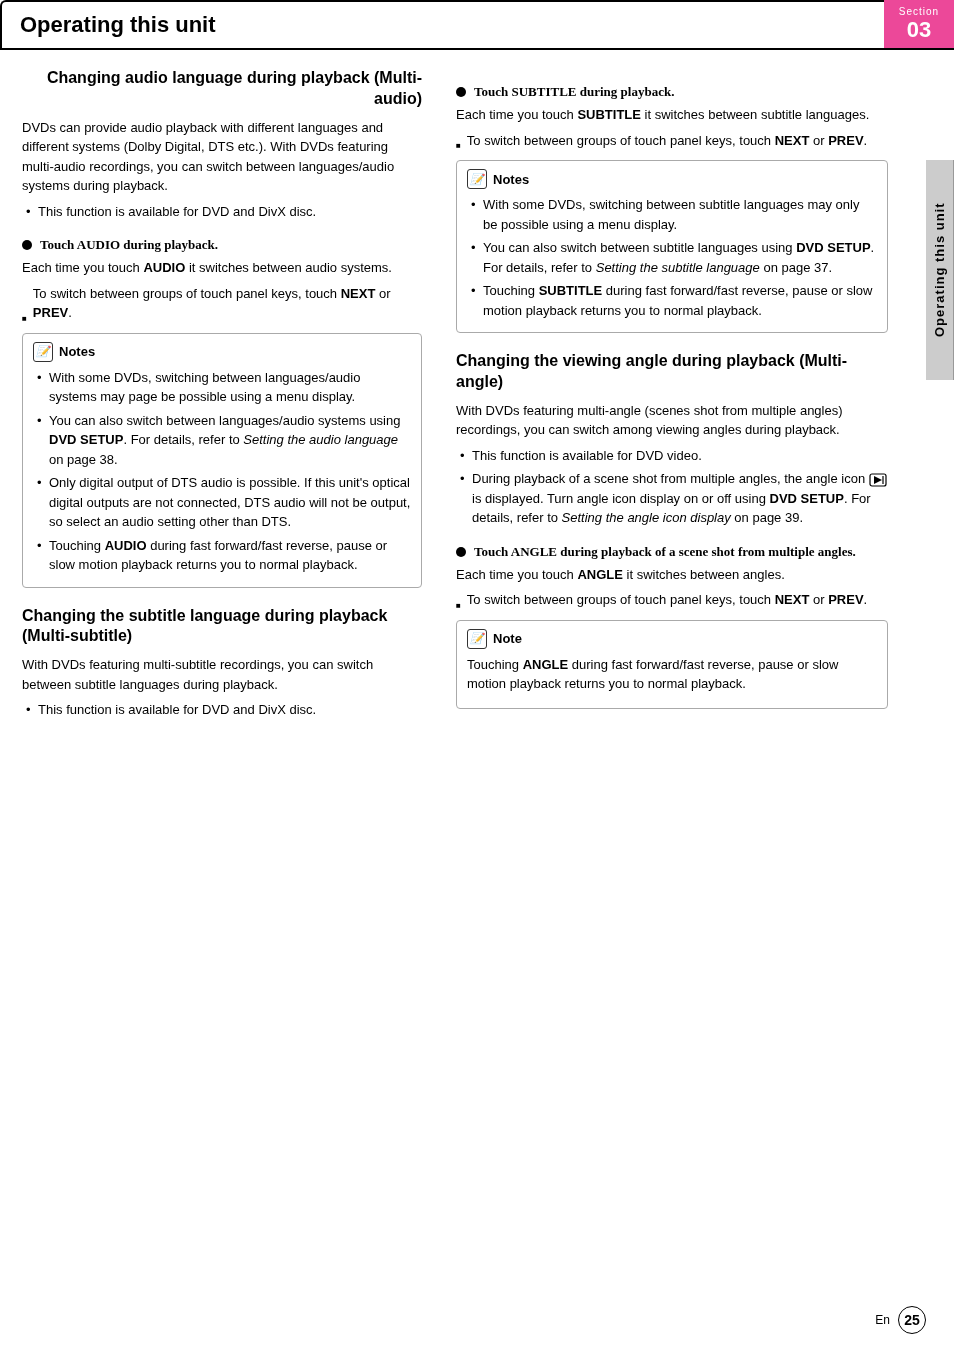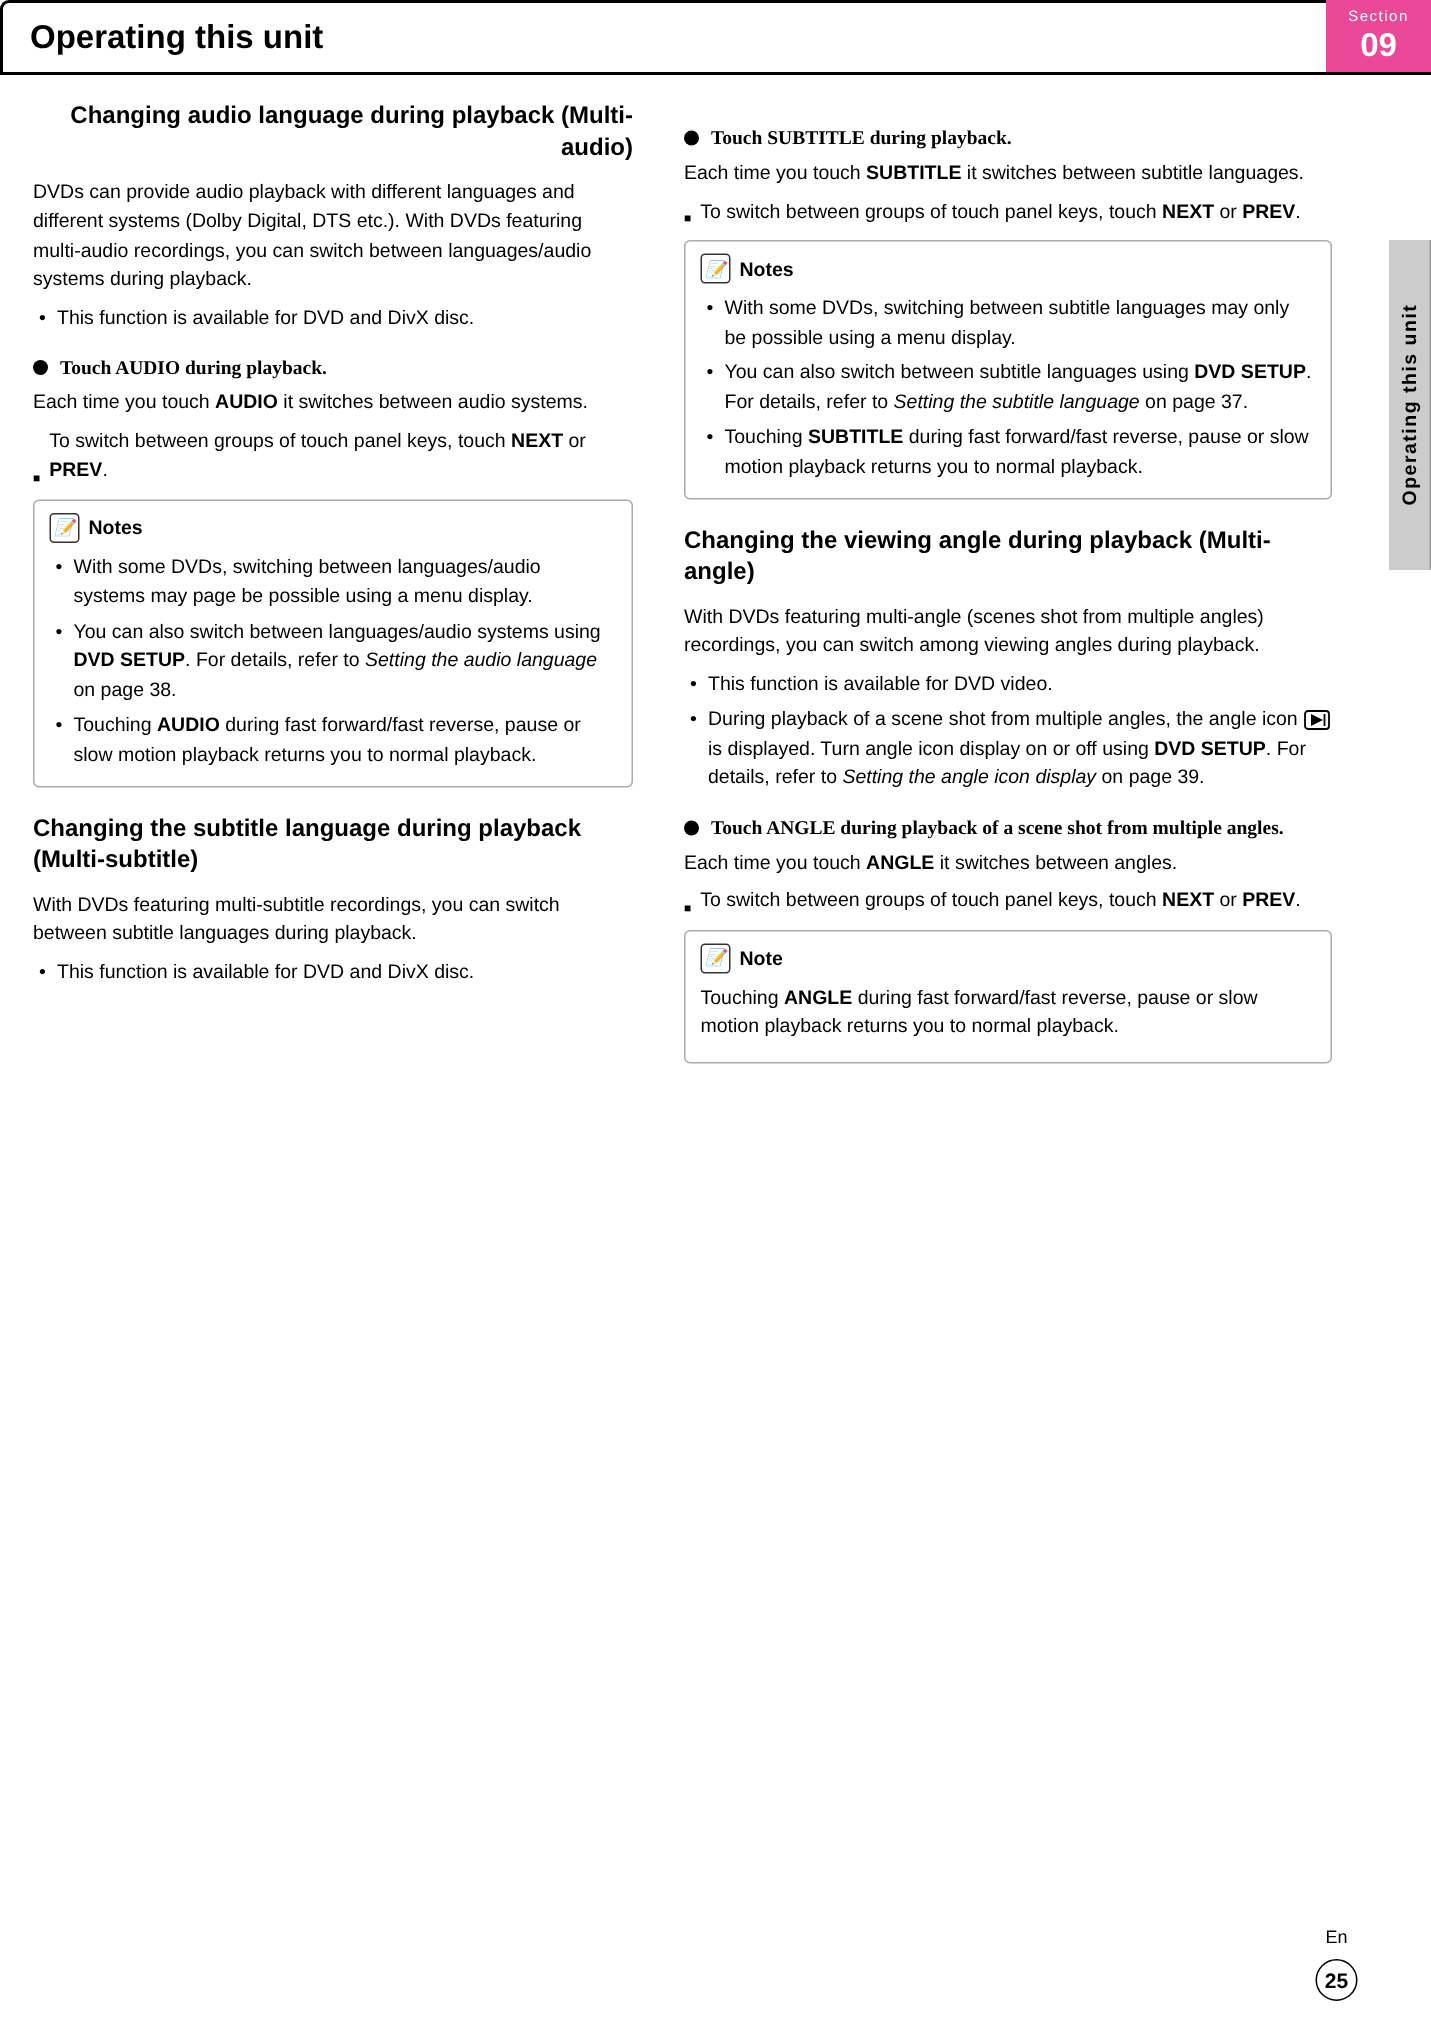--- a/index.html
+++ b/index.html
@@ -219,26 +219,25 @@
 
     
     .italic { font-style: italic; }
     
     .bold { font-weight: bold; }
 
     
     .footer {
       position: absolute;
       bottom: 18px;
-      right: 49px;
+      right: 28px;
       display: flex;
       align-items: center;
       gap: 8px;
       font-size: 12px;
-      flex-direction: column;
     }
     .footer .en-label {
       font-size: 12px;
     }
     .footer .page-num {
       border: 1.5px solid #000;
       border-radius: 50%;
       width: 28px;
       height: 28px;
       display: flex;
@@ -250,21 +249,21 @@
   </style>
 </head>
 <body>
 
 <div class="header-bar">
   <div class="header-title-box">
     <h1>Operating this unit</h1>
   </div>
   <div class="section-badge">
     <span class="section-label">Section</span>
-    <span class="section-number">09</span>
+    <span class="section-number">03</span>
   </div>
 </div>
 
 <div class="side-tab">
   <span>Operating this unit</span>
 </div>
 
 <div class="content">
 
   <div class="col-left">
@@ -288,20 +287,21 @@
     </div>
 
     <div class="notes-box">
       <div class="notes-header">
         <span class="notes-icon">📝</span>
         <span>Notes</span>
       </div>
       <ul>
         <li>With some DVDs, switching between languages/audio systems may page be possible using a menu display.</li>
         <li>You can also switch between languages/audio systems using <span class="bold">DVD SETUP</span>. For details, refer to <span class="italic">Setting the audio language</span> on page 38.</li>
+        <li>Only digital output of DTS audio is possible. If this unit's optical digital outputs are not connected, DTS audio will not be output, so select an audio setting other than DTS.</li>
         <li>Touching <span class="bold">AUDIO</span> during fast forward/fast reverse, pause or slow motion playback returns you to normal playback.</li>
       </ul>
     </div>
 
     <h2 class="section-heading">Changing the subtitle language during playback (Multi-subtitle)</h2>
 
     <p>With DVDs featuring multi-subtitle recordings, you can switch between subtitle languages during playback.</p>
 
     <ul class="content-list">
       <li>This function is available for DVD and DivX disc.</li>

